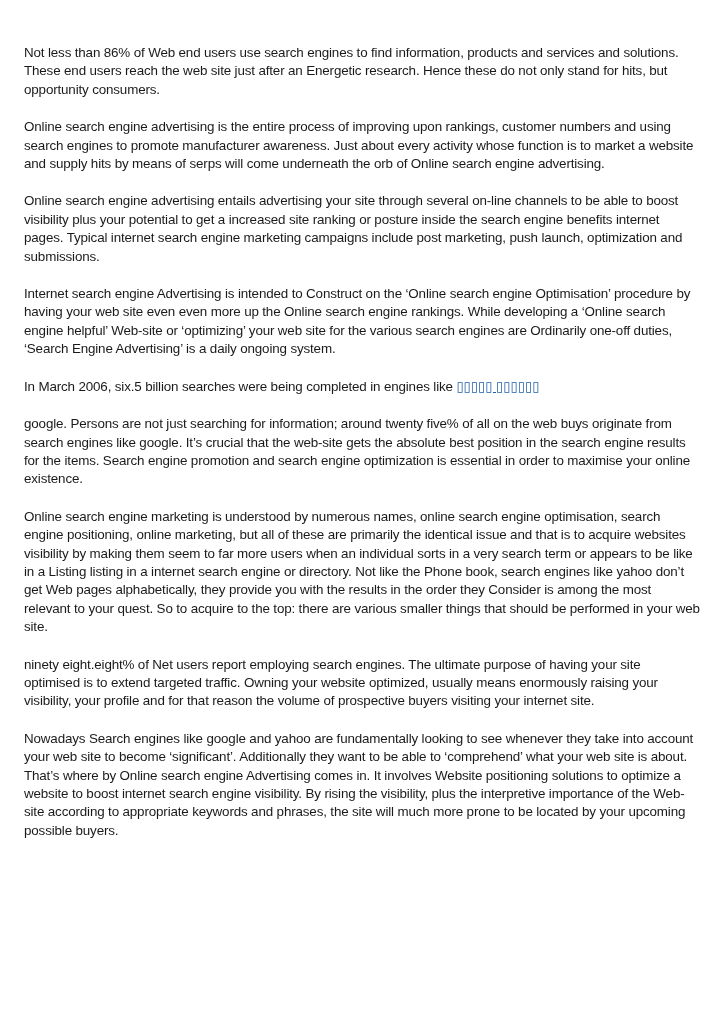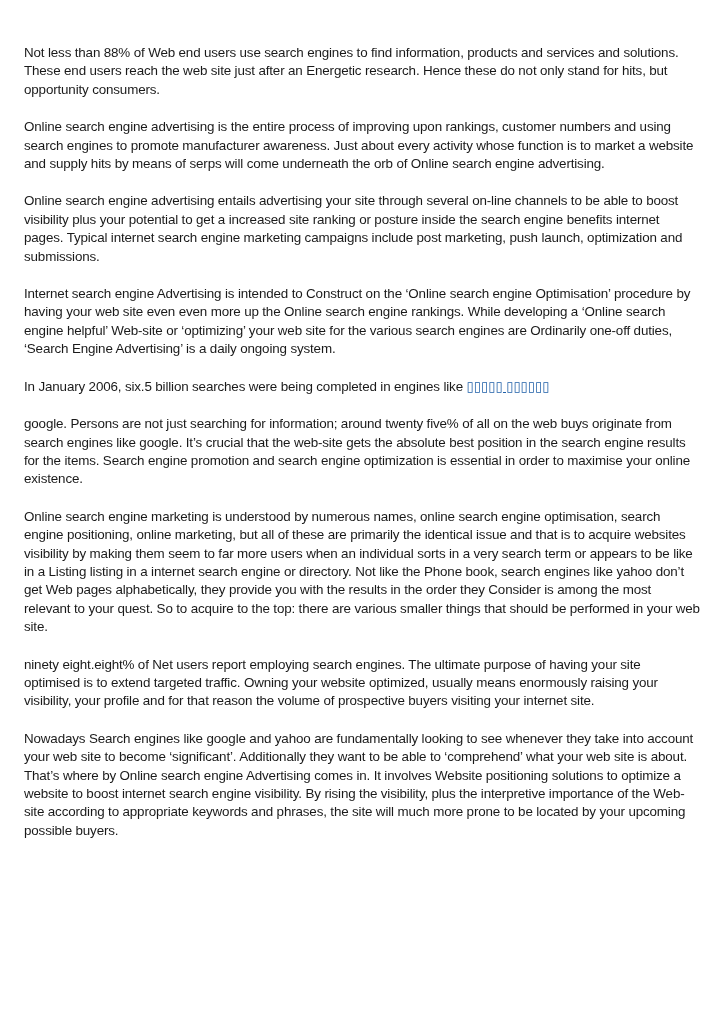--- a/index.html
+++ b/index.html
@@ -18,22 +18,22 @@
     .link {
       color: #1f5fa8;
       text-decoration: underline;
       cursor: pointer;
     }
   </style>
 </head>
 <body>
 
 <div class="doc">
-  <p>Not less than 88% of Web end users use search engines to find information, products and services and solutions. These end users reach the web site just after an Energetic research. Hence these do not only stand for hits, but opportunity consumers.</p>
+  <p>Not less than 86% of Web end users use search engines to find information, products and services and solutions. These end users reach the web site just after an Energetic research. Hence these do not only stand for hits, but opportunity consumers.</p>
   <p>Online search engine advertising is the entire process of improving upon rankings, customer numbers and using search engines to promote manufacturer awareness. Just about every activity whose function is to market a website and supply hits by means of serps will come underneath the orb of Online search engine advertising.</p>
   <p>Online search engine advertising entails advertising your site through several on-line channels to be able to boost visibility plus your potential to get a increased site ranking or posture inside the search engine benefits internet pages. Typical internet search engine marketing campaigns include post marketing, push launch, optimization and submissions.</p>
   <p>Internet search engine Advertising is intended to Construct on the ‘Online search engine Optimisation’ procedure by having your web site even even more up the Online search engine rankings. While developing a ‘Online search engine helpful’ Web-site or ‘optimizing’ your web site for the various search engines are Ordinarily one-off duties, ‘Search Engine Advertising’ is a daily ongoing system.</p>
-  <p><span>In January 2006, six.5 billion searches were being completed in engines like </span><a class="link" style="color: rgb(31, 95, 168);">▯▯▯▯▯ ▯▯▯▯▯▯</a></p>
+  <p><span>In March 2006, six.5 billion searches were being completed in engines like </span><a class="link" style="color: rgb(31, 95, 168);">▯▯▯▯▯ ▯▯▯▯▯▯</a></p>
   <p>google. Persons are not just searching for information; around twenty five% of all on the web buys originate from search engines like google. It’s crucial that the web-site gets the absolute best position in the search engine results for the items. Search engine promotion and search engine optimization is essential in order to maximise your online existence.</p>
   <p>Online search engine marketing is understood by numerous names, online search engine optimisation, search engine positioning, online marketing, but all of these are primarily the identical issue and that is to acquire websites visibility by making them seem to far more users when an individual sorts in a very search term or appears to be like in a Listing listing in a internet search engine or directory. Not like the Phone book, search engines like yahoo don’t get Web pages alphabetically, they provide you with the results in the order they Consider is among the most relevant to your quest. So to acquire to the top: there are various smaller things that should be performed in your web site.</p>
   <p>ninety eight.eight% of Net users report employing search engines. The ultimate purpose of having your site optimised is to extend targeted traffic. Owning your website optimized, usually means enormously raising your visibility, your profile and for that reason the volume of prospective buyers visiting your internet site.</p>
   <p>Nowadays Search engines like google and yahoo are fundamentally looking to see whenever they take into account your web site to become ‘significant’. Additionally they want to be able to ‘comprehend’ what your web site is about. That’s where by Online search engine Advertising comes in. It involves Website positioning solutions to optimize a website to boost internet search engine visibility. By rising the visibility, plus the interpretive importance of the Web-site according to appropriate keywords and phrases, the site will much more prone to be located by your upcoming possible buyers.</p>
 </div>
 
 </body></html>

